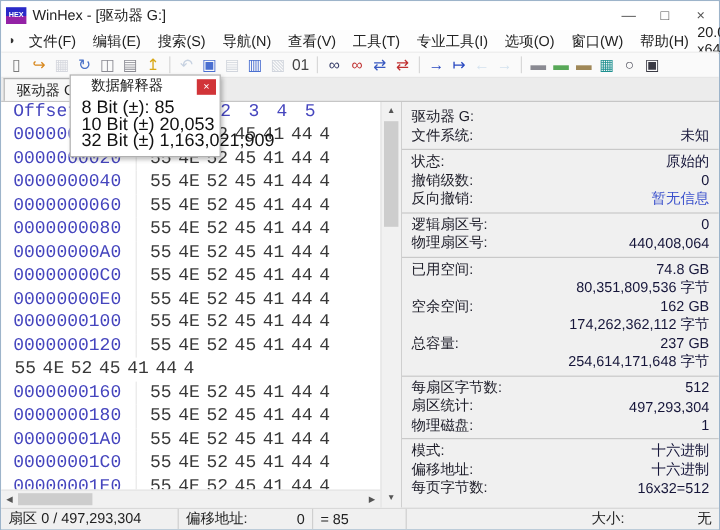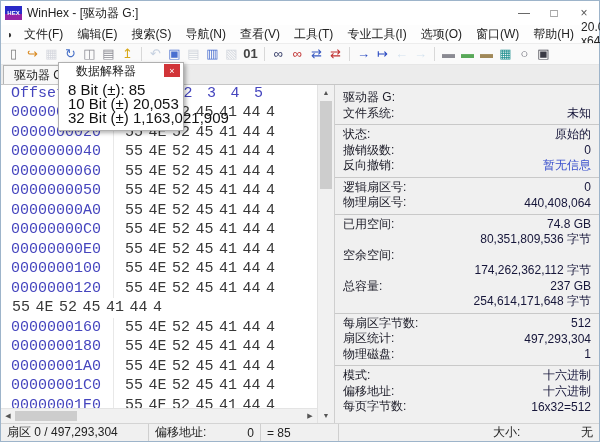--- a/index.html
+++ b/index.html
@@ -68,21 +68,21 @@
   .scell .lab{white-space:nowrap;}
   .scell .val{flex:1;text-align:right;white-space:nowrap;}
   .sc1{width:148px;}
   .sc2{width:112px;}
   .sc3{width:78px;}
   .sc4{width:148px;margin-top:40px;}
   .sc5{flex:1;border-right:none;}
 
   
   .popup{position:absolute;left:58px;top:62px;width:124px;background:#fff;border:1px solid #b0b0b0;box-shadow:2px 2px 4px rgba(0,0,0,.3);z-index:20;}
-  .popup-title{height:17px;display:flex;align-items:flex-start;padding-left:17px;font-size:12px;color:#222;gap:28px;}
+  .popup-title{height:17px;display:flex;align-items:center;padding-left:17px;font-size:12px;color:#222;gap:28px;}
   .popup-close{margin-left:auto;margin-right:3px;margin-top:1px;width:16px;height:13px;background:#d13438;color:#fff;font-size:9px;display:flex;align-items:center;justify-content:center;}
   .popup-body{padding:3px 4px 5px 9px;}
   .int-row{font-size:15px;line-height:14px;color:#111;white-space:nowrap;}
 </style>
 </head>
 <body>
 
 <div class="window">
 
   <div class="titlebar">
@@ -120,21 +120,21 @@
       <span class="tb-btn" style="color: rgb(74, 114, 200);">↻</span>
       <span class="tb-btn" style="color: rgb(138, 138, 146);">◫</span>
       <span class="tb-btn" style="color: rgb(138, 138, 146);">▤</span>
       <span class="tb-btn" style="color: rgb(216, 168, 24);">↥</span>
       <span class="tb-sep"></span>
       <span class="tb-btn dis" style="color: rgb(156, 176, 204);">↶</span>
       <span class="tb-btn" style="color: rgb(74, 111, 208);">▣</span>
       <span class="tb-btn dis" style="color: rgb(176, 184, 198);">▤</span>
       <span class="tb-btn" style="color: rgb(74, 111, 208);">▥</span>
       <span class="tb-btn dis" style="color: rgb(176, 184, 198);">▧</span>
-      <span class="tb-btn" style="color: rgb(68, 68, 68); font-weight: bold;">01</span>
+      <span class="tb-btn" style="color: rgb(68, 68, 68);">01</span>
       <span class="tb-sep"></span>
       <span class="tb-btn" style="color: rgb(51, 58, 102);">∞</span>
       <span class="tb-btn" style="color: rgb(192, 48, 48);">∞</span>
       <span class="tb-btn" style="color: rgb(56, 88, 192);">⇄</span>
       <span class="tb-btn" style="color: rgb(192, 48, 48);">⇄</span>
       <span class="tb-sep"></span>
       <span class="tb-btn" style="color: rgb(40, 72, 192);">→</span>
       <span class="tb-btn" style="color: rgb(40, 72, 192);">↦</span>
       <span class="tb-btn dis" style="color: rgb(182, 208, 230);">←</span>
       <span class="tb-btn dis" style="color: rgb(182, 208, 230);">→</span>
@@ -208,21 +208,21 @@
                 <span class="hex-byte">55</span>
                 <span class="hex-byte">4E</span>
                 <span class="hex-byte">52</span>
                 <span class="hex-byte">45</span>
                 <span class="hex-byte">41</span>
                 <span class="hex-byte">44</span>
                 <span class="hex-byte">4</span>
               </span>
             </div>
             <div class="hex-row">
-              <span class="hex-offset">0000000050</span>
+              <span class="hex-offset">0000000080</span>
               <span class="hex-bytes">
                 <span class="hex-byte">55</span>
                 <span class="hex-byte">4E</span>
                 <span class="hex-byte">52</span>
                 <span class="hex-byte">45</span>
                 <span class="hex-byte">41</span>
                 <span class="hex-byte">44</span>
                 <span class="hex-byte">4</span>
               </span>
             </div>
@@ -408,20 +408,21 @@
           <div class="prow">
             <span class="plabel">已用空间:</span>
             <span class="pvalue">74.8 GB</span>
           </div>
           <div class="prow">
             <span class="plabel"></span>
             <span class="pvalue">80,351,809,536 字节</span>
           </div>
           <div class="prow">
             <span class="plabel">空余空间:</span>
+            <span class="pvalue">162 GB</span>
           </div>
           <div class="prow">
             <span class="plabel"></span>
             <span class="pvalue">174,262,362,112 字节</span>
           </div>
           <div class="prow">
             <span class="plabel">总容量:</span>
             <span class="pvalue">237 GB</span>
           </div>
           <div class="prow">

